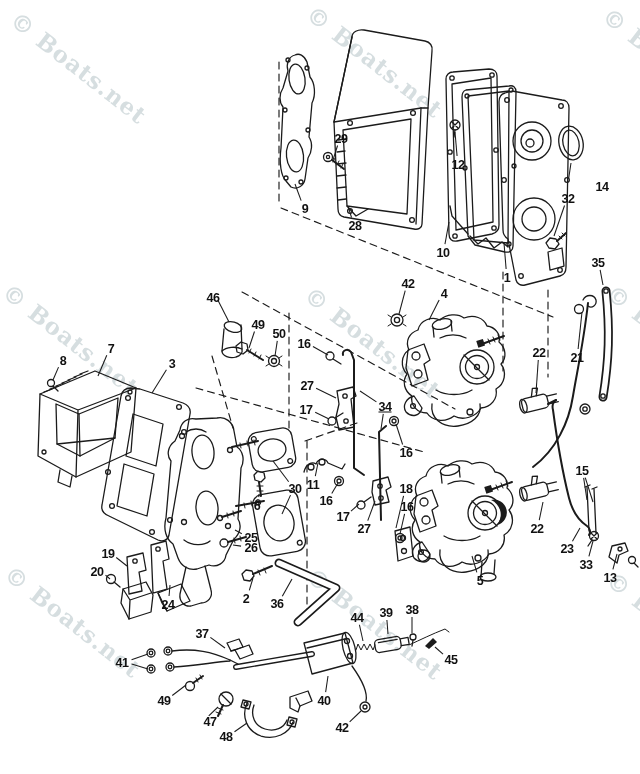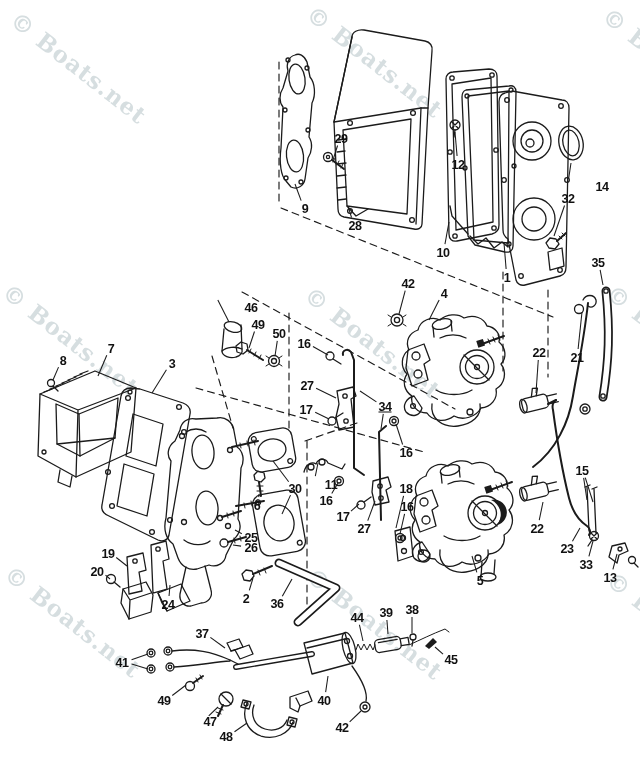--- a/index.html
+++ b/index.html
@@ -555,35 +555,35 @@
       <div class="plabel" style="left: 305px; top: 208px;">9</div>
       <div class="plabel" style="left: 355px; top: 225px;">28</div>
       <div class="plabel" style="left: 458px; top: 164px;">12</div>
       <div class="plabel" style="left: 443px; top: 252px;">10</div>
       <div class="plabel" style="left: 507px; top: 277px;">1</div>
       <div class="plabel" style="left: 587px; top: 186px; margin-left: 15px;">14</div>
       <div class="plabel" style="left: 568px; top: 198px;">32</div>
       <div class="plabel" style="left: 598px; top: 262px;">35</div>
       <div class="plabel" style="left: 408px; top: 283px;">42</div>
       <div class="plabel" style="left: 444px; top: 293px;">4</div>
-      <div class="plabel" style="left: 213px; top: 307px; margin-left: 38px;">46</div>
+      <div class="plabel" style="left: 213px; top: 297px;">46</div>
       <div class="plabel" style="left: 258px; top: 324px;">49</div>
       <div class="plabel" style="left: 279px; top: 333px;">50</div>
       <div class="plabel" style="left: 63px; top: 360px;">8</div>
       <div class="plabel" style="left: 111px; top: 348px;">7</div>
       <div class="plabel" style="left: 172px; top: 363px;">3</div>
       <div class="plabel" style="left: 304px; top: 343px;">16</div>
       <div class="plabel" style="left: 307px; top: 385px;">27</div>
       <div class="plabel" style="left: 306px; top: 409px;">17</div>
       <div class="plabel" style="left: 385px; top: 406px; text-decoration: underline;">34</div>
       <div class="plabel" style="left: 406px; top: 452px;">16</div>
       <div class="plabel" style="left: 539px; top: 352px;">22</div>
       <div class="plabel" style="left: 577px; top: 357px;">21</div>
       <div class="plabel" style="left: 295px; top: 488px;">30</div>
-      <div class="plabel" style="left: 331px; top: 484px;">11</div>
+      <div class="plabel" style="left: 313px; top: 484px;">11</div>
       <div class="plabel" style="left: 326px; top: 500px;">16</div>
       <div class="plabel" style="left: 343px; top: 516px;">17</div>
       <div class="plabel" style="left: 364px; top: 528px;">27</div>
       <div class="plabel" style="left: 406px; top: 488px;">18</div>
       <div class="plabel" style="left: 407px; top: 506px;">16</div>
       <div class="plabel" style="left: 480px; top: 580px;">5</div>
       <div class="plabel" style="left: 537px; top: 528px;">22</div>
       <div class="plabel" style="left: 567px; top: 548px;">23</div>
       <div class="plabel" style="left: 586px; top: 564px;">33</div>
       <div class="plabel" style="left: 610px; top: 577px;">13</div>

